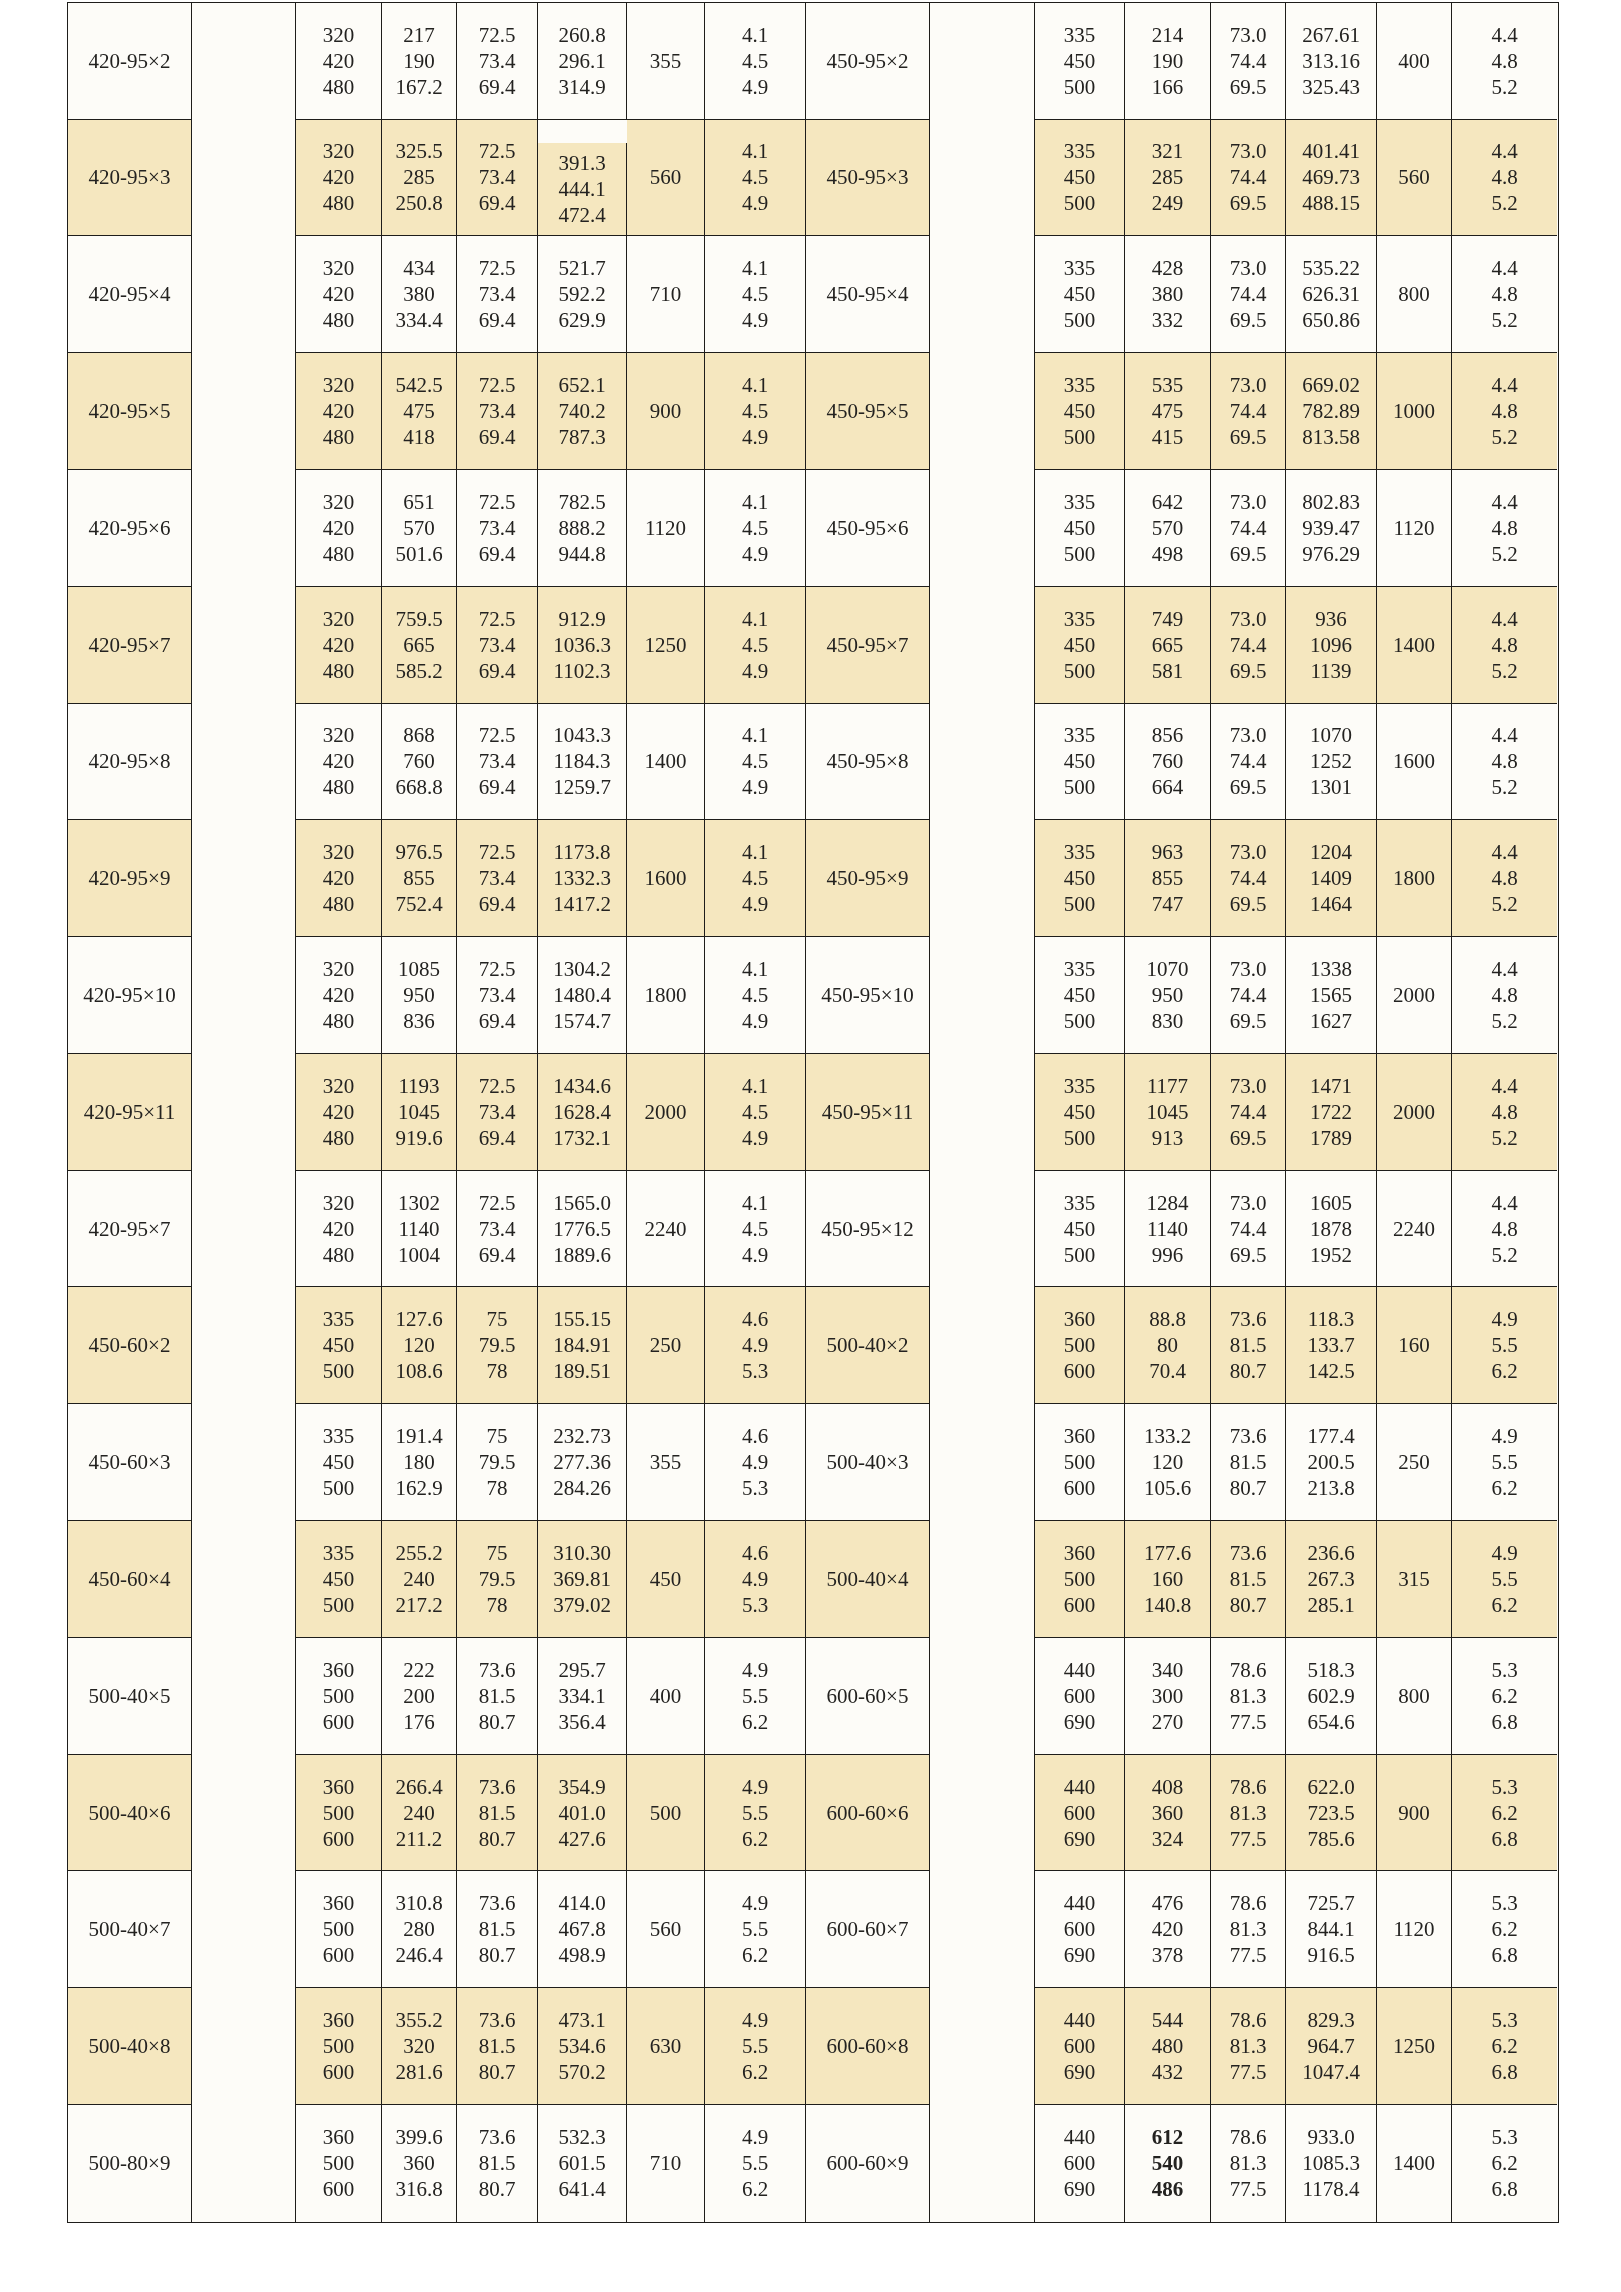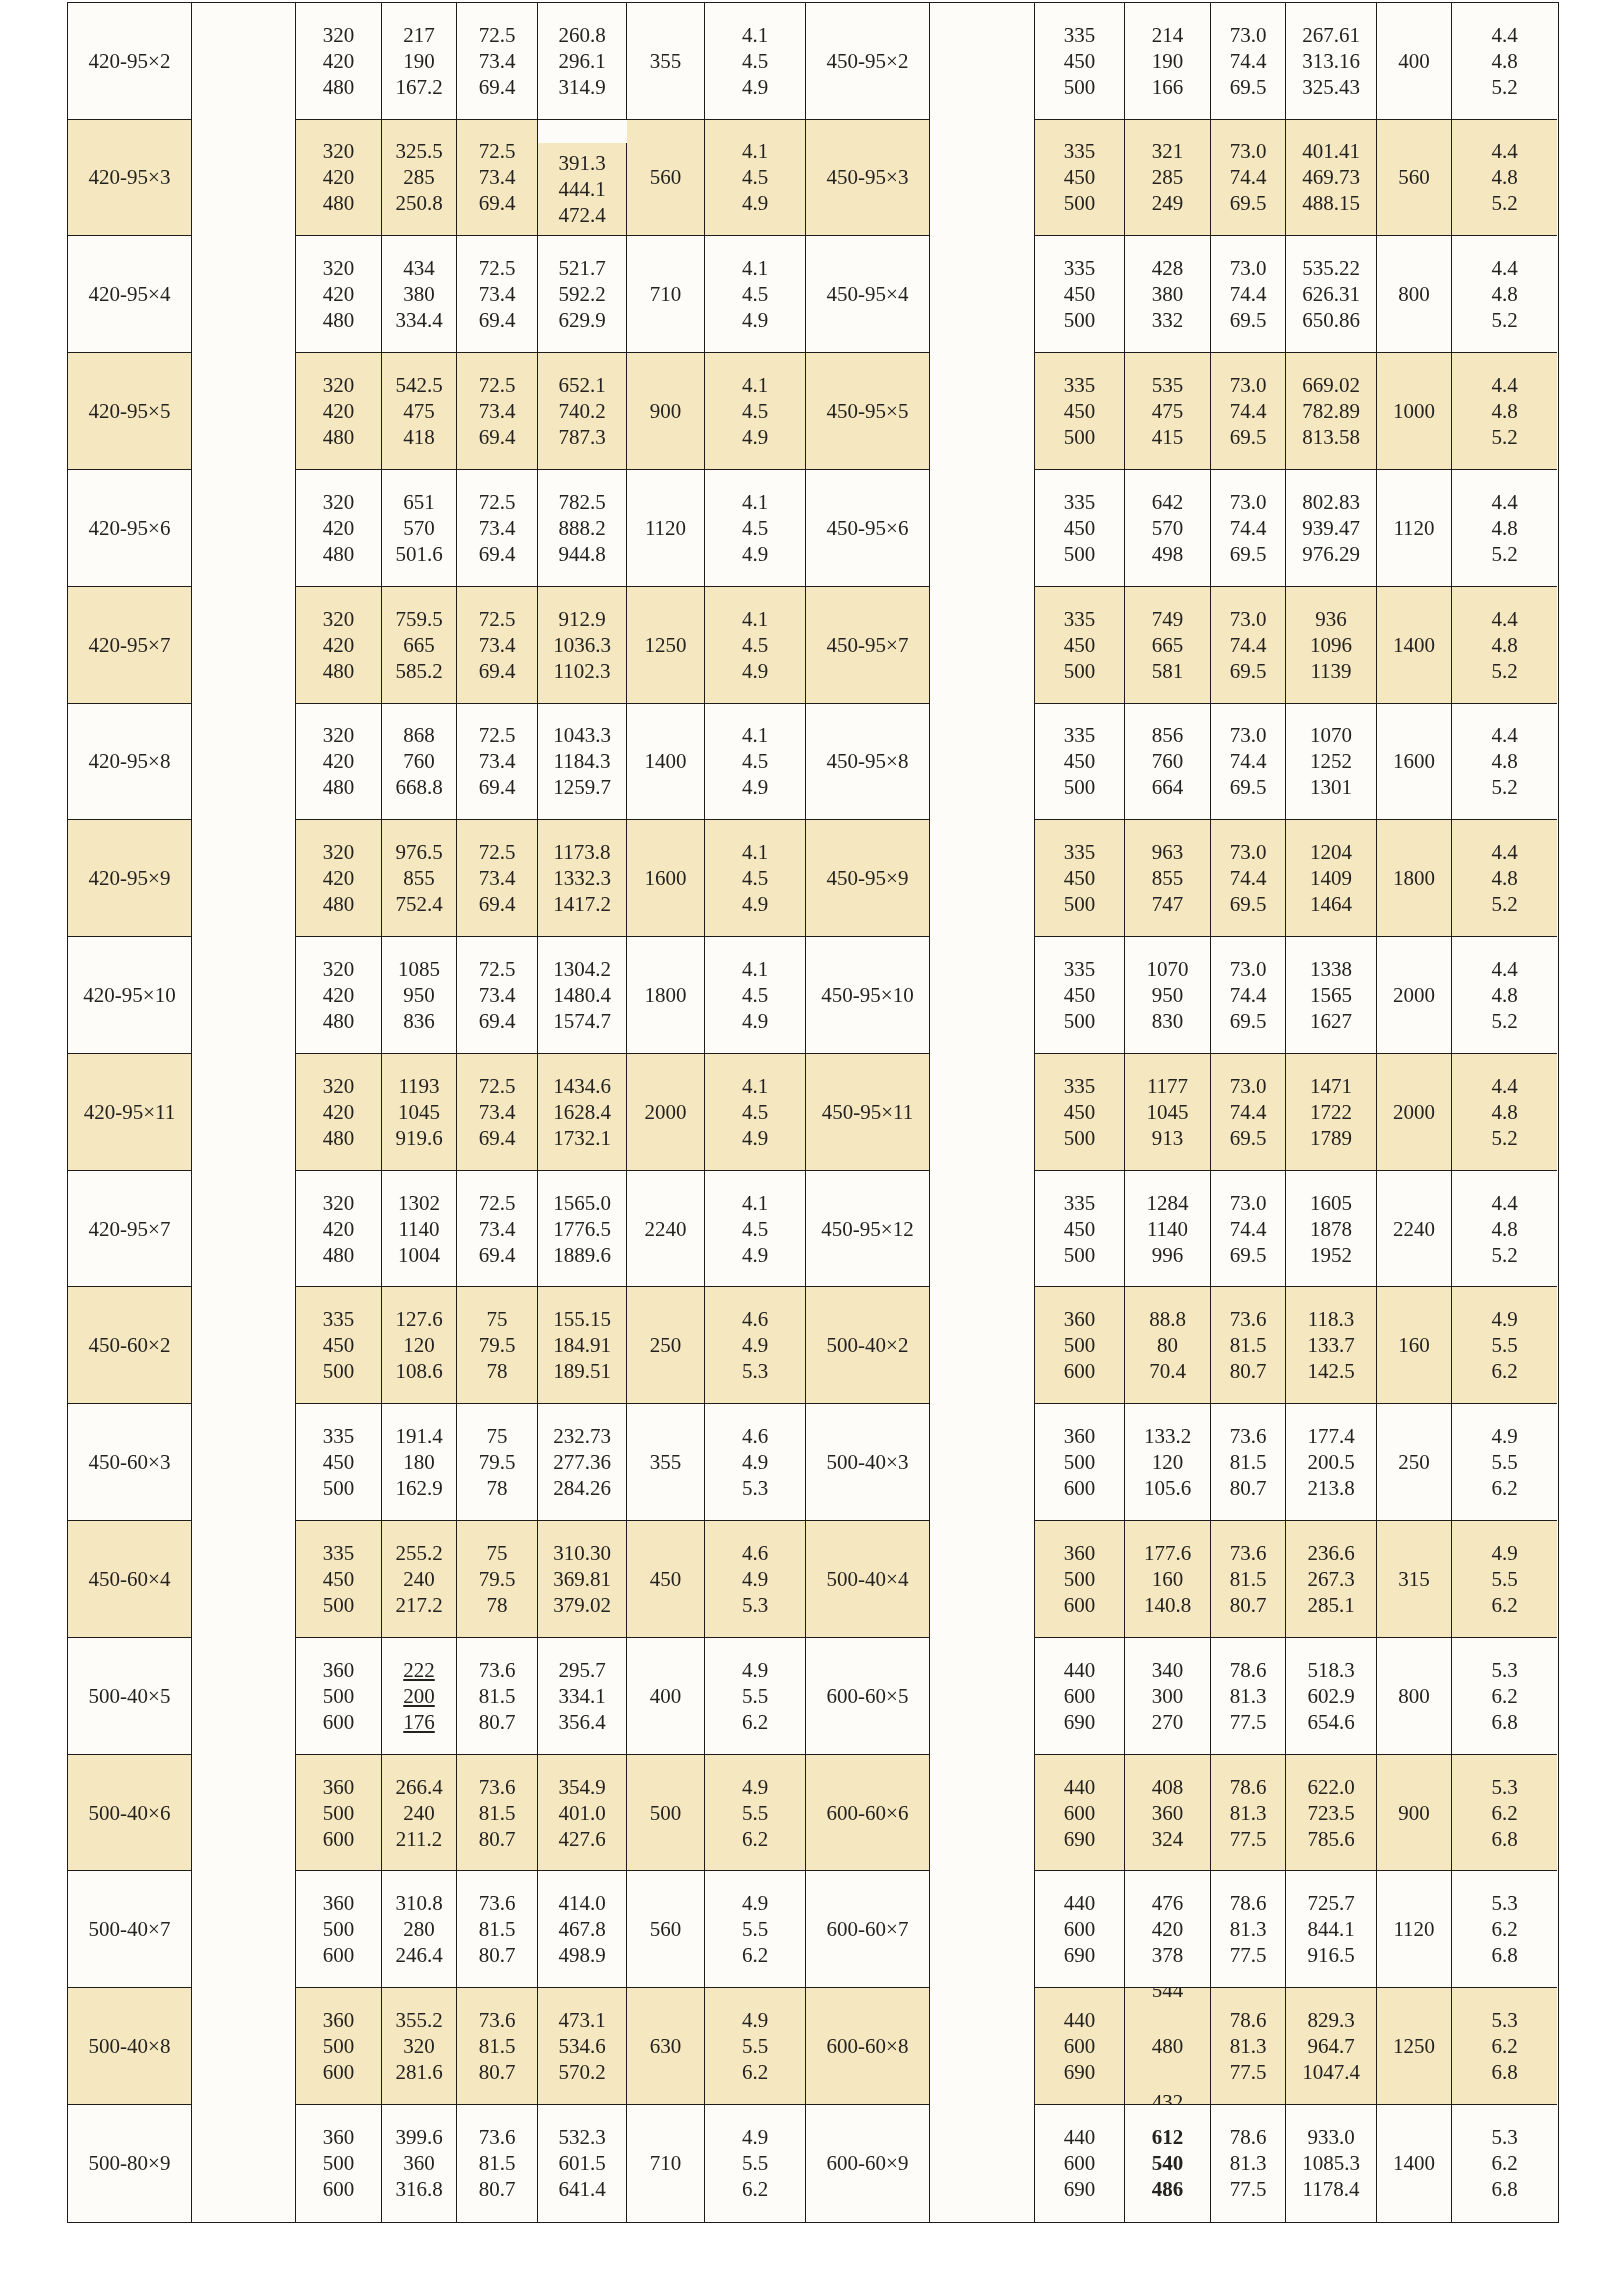--- a/index.html
+++ b/index.html
@@ -919,21 +919,21 @@
       <div>6.2</div>
     </div>
     <div class="cell row-white" style="grid-area: 15 / 1;">
       <div>500-40×5</div>
     </div>
     <div class="cell row-white" style="grid-area: 15 / 3;">
       <div>360</div>
       <div>500</div>
       <div>600</div>
     </div>
-    <div class="cell row-white" style="grid-area: 15 / 4; text-decoration: underline;">
+    <div class="cell row-white" style="grid-area: 15 / 4;">
       <div>222</div>
       <div>200</div>
       <div>176</div>
     </div>
     <div class="cell row-white" style="grid-area: 15 / 5;">
       <div>73.6</div>
       <div>81.5</div>
       <div>80.7</div>
     </div>
     <div class="cell row-white" style="grid-area: 15 / 6;">
@@ -1136,21 +1136,21 @@
       <div>6.2</div>
     </div>
     <div class="cell row-cream" style="grid-area: 18 / 9;">
       <div>600-60×8</div>
     </div>
     <div class="cell row-cream" style="grid-area: 18 / 11;">
       <div>440</div>
       <div>600</div>
       <div>690</div>
     </div>
-    <div class="cell row-cream" style="grid-area: 18 / 12; gap: 30px;">
+    <div class="cell row-cream" style="grid-area: 18 / 12;">
       <div>544</div>
       <div>480</div>
       <div>432</div>
     </div>
     <div class="cell row-cream" style="grid-area: 18 / 13;">
       <div>78.6</div>
       <div>81.3</div>
       <div>77.5</div>
     </div>
     <div class="cell row-cream" style="grid-area: 18 / 14;">

